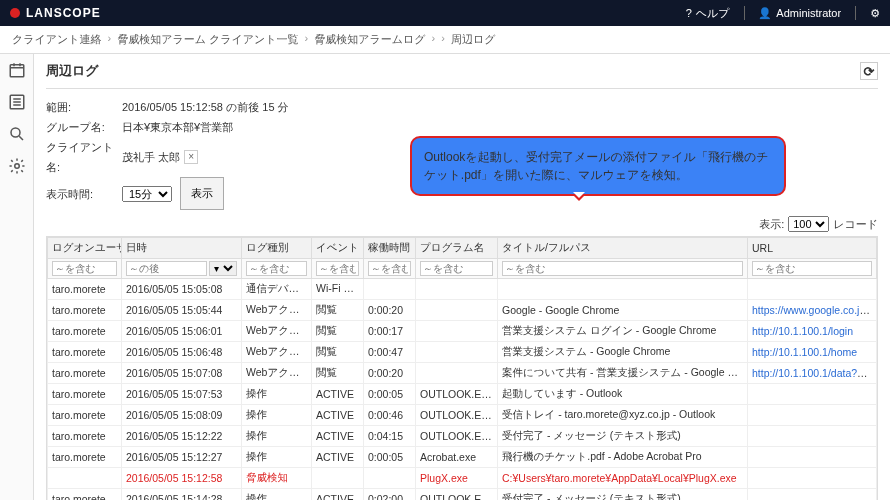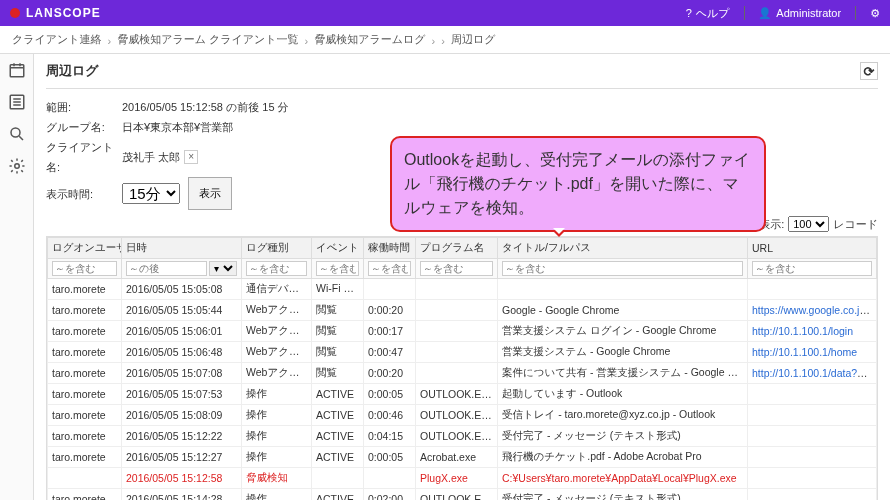--- a/index.html
+++ b/index.html
@@ -1,52 +1,52 @@
 <!DOCTYPE html>
 <html><head>
 <meta charset="utf-8">
 <style>
   * { box-sizing: border-box; margin: 0; padding: 0; }
   body { font-family: "Meiryo", "Hiragino Kaku Gothic Pro", sans-serif; font-size: 11px; color: #333; background: #fff; width: 890px; }
-  .topbar { background: #6d28d9; color: #fff; height: 26px; display: flex; align-items: center; padding: 0 10px; }
+  .topbar { background: #0f172a; color: #fff; height: 26px; display: flex; align-items: center; padding: 0 10px; }
   .topbar .brand-dot { width:10px; height:10px; border-radius:50%; background:#d22; margin-right:6px; }
   .topbar .brand { font-weight:bold; font-size:12px; letter-spacing:1px; }
   .topbar .spacer { flex:1; }
   .topbar .tb-item { margin-left:14px; display:flex; align-items:center; gap:4px; font-size:11px; cursor:pointer; }
   .tb-sep { width:1px; height:14px; background:#666; margin-left:14px; }
-  .crumbs { padding: 6px 12px; font-size: 11px; color:#555; border-bottom:1px solid #ddd; display:flex; align-items:flex-end; gap:6px; }
+  .crumbs { padding: 6px 12px; font-size: 11px; color:#555; border-bottom:1px solid #ddd; display:flex; align-items:flex-start; gap:6px; }
   .crumbs span { white-space:nowrap; }
   .crumbs .sep { color:#999; }
   .layout { display:flex; }
   .sidebar { width:34px; background:#fafafa; border-right:1px solid #ddd; display:flex; flex-direction:column; align-items:center; padding-top:6px; gap:12px; height:450px; }
   .sb-icon { width:20px; height:20px; display:flex; align-items:center; justify-content:center; color:#555; cursor:pointer; }
   .main { flex:1; padding:0 12px 8px 12px; position:relative; }
   .page-title { font-weight:bold; font-size:13px; padding:8px 0; border-bottom:1px solid #ddd; display:flex; align-items:center; }
   .page-title .rf { margin-left:auto; width:18px; height:18px; border:1px solid #ccc; display:flex; align-items:center; justify-content:center; cursor:pointer; }
   .meta { margin:8px 0 6px 0; }
   .meta-row { display:flex; align-items:center; font-size:11px; line-height:20px; }
   .meta-row .lbl { width:76px; color:#333; }
   .meta-row .val { }
-  .meta-row select { font-size:15px; padding:0 2px; }
+  .meta-row select { font-size:11px; padding:0 2px; }
   .meta-row .btn-show { margin-left:8px; padding:8px 10px; border:1px solid #aaa; background:#f3f3f3; cursor:pointer; font-size:11px; }
   .reset { border:1px solid #ccc; width:14px; height:14px; display:inline-flex; align-items:center; justify-content:center; margin-left:4px; cursor:pointer; font-size:10px; color:#666;}
   .disp-right { display:flex; justify-content:flex-end; align-items:center; gap:4px; font-size:11px; margin-bottom:4px; }
   .disp-right select { font-size:11px; }
   .table-wrap { border:1px solid #ddd; height:265px; overflow-y:auto; overflow-x:hidden; }
   table { width:100%; border-collapse:collapse; table-layout:fixed; font-size:10.5px; }
   thead th { background:#f2f2f2; border:1px solid #ddd; padding:3px 4px; text-align:left; font-weight:normal; color:#333; white-space:nowrap; overflow:hidden; }
   thead tr.filter th { background:#fafafa; padding:2px 4px; }
   thead tr.filter input { width:100%; border:1px solid #ccc; font-size:10px; padding:1px 2px; }
   thead tr.filter .sel { display:flex; align-items:center; gap:2px; }
   thead tr.filter .sel select { font-size:10px; border:1px solid #ccc; }
   tbody td { border:1px solid #eee; padding:3px 4px; white-space:nowrap; overflow:hidden; text-overflow:ellipsis; }
   tbody tr.alert td { color:#d22; }
   tbody td a { color:#2a6bd4; text-decoration:none; }
   .col-user{width:74px}.col-dt{width:120px}.col-kind{width:70px}.col-evt{width:52px}.col-dur{width:52px}.col-prg{width:82px}.col-title{width:250px}.col-url{width:auto}
-  .callout { position:absolute; top:82px; left:356px; width:376px; border:2px solid #d22; border-radius:10px; background:#f0abfc; padding:10px 12px; font-size:16px; line-height:1.5; z-index:5; }
+  .callout { position:absolute; top:82px; left:376px; width:376px; border:2px solid #d22; border-radius:10px; background:#3b82f6; padding:10px 12px; font-size:12px; line-height:1.5; z-index:5; }
   .callout::after { content:""; position:absolute; left:160px; bottom:-14px; border:7px solid transparent; border-top-color:#d22; }
   .callout::before { content:""; position:absolute; left:161px; bottom:-10px; border:6px solid transparent; border-top-color:#fff; z-index:6; }
   .pager { display:flex; align-items:center; gap:6px; padding:6px 0; font-size:11px; }
   .pager .cnt { flex:1; color:#555; }
   .pager .pbtn { border:1px solid #ccc; padding:2px 8px; background:#f3f3f3; color:#999; cursor:pointer; }
   .pager .pnum { padding:2px 8px; border:1px solid #ccc; background:#fff; }
 </style>
 </head>
 <body>
 

